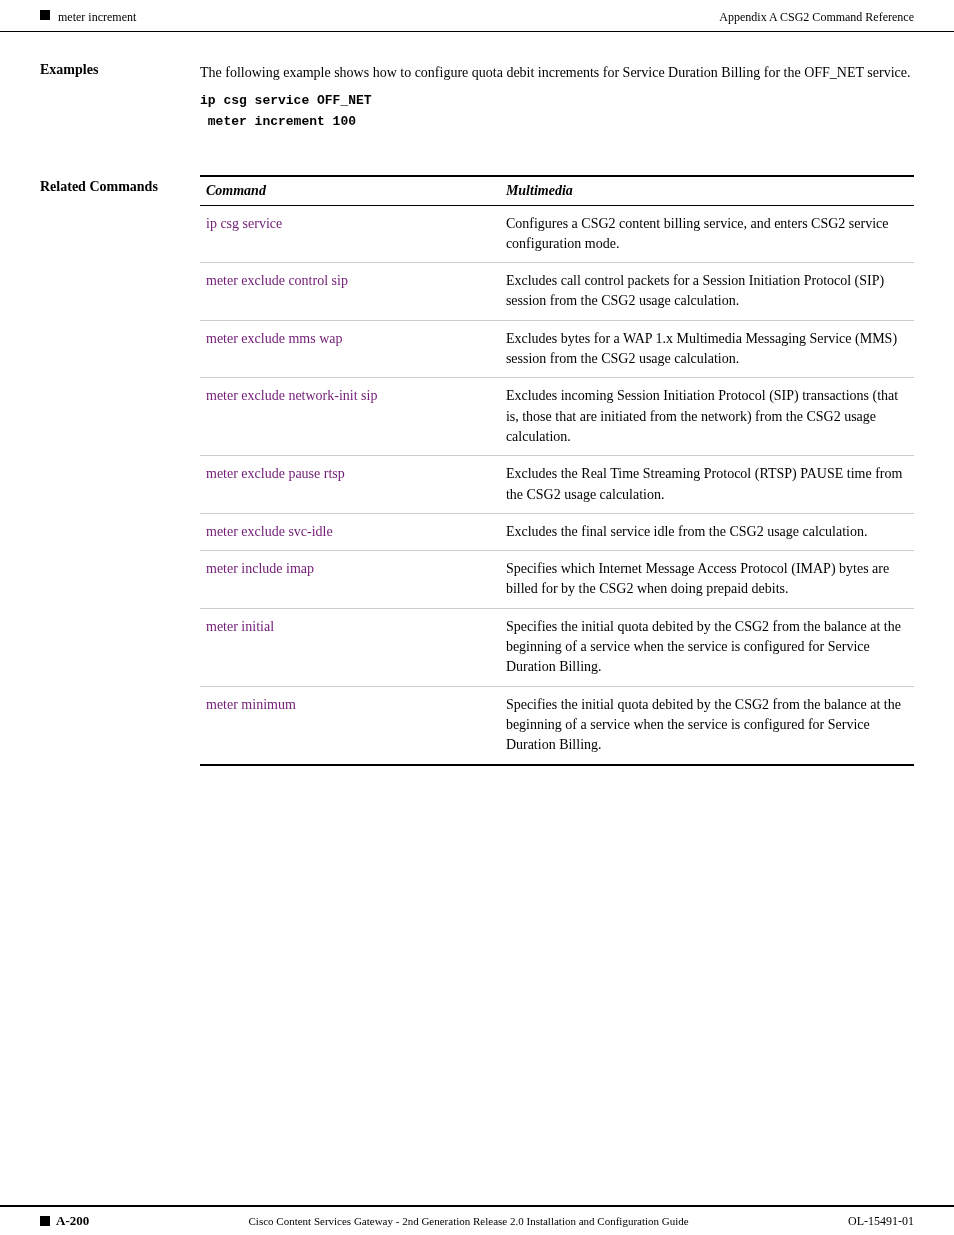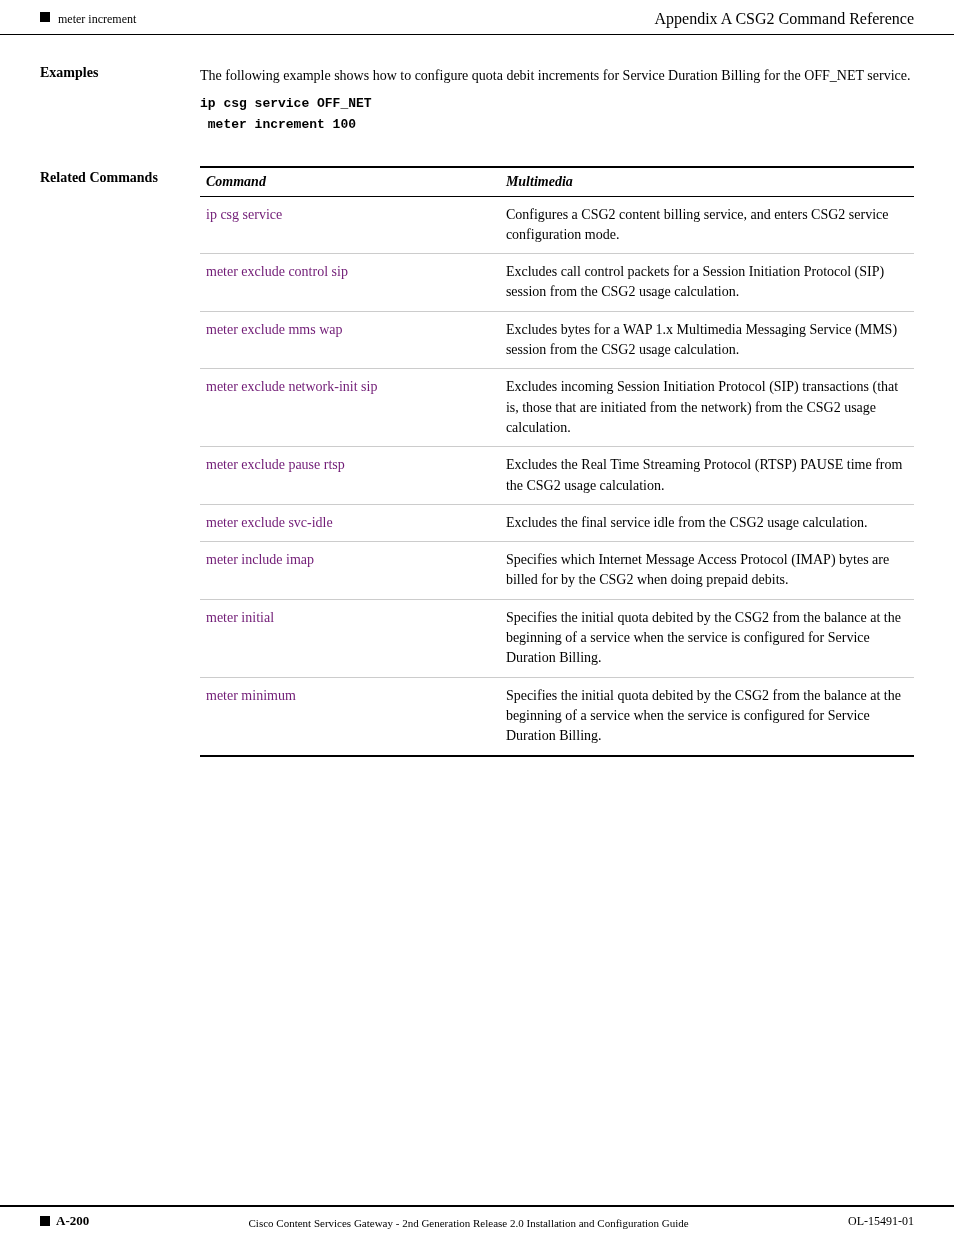--- a/index.html
+++ b/index.html
@@ -28,33 +28,33 @@
       gap: 8px;
     }
     .header-square {
       width: 10px;
       height: 10px;
       background: #000;
       display: inline-block;
       flex-shrink: 0;
     }
     .page-header-right {
-      font-size: 16px;
+      font-size: 12px;
     }
 
     
     .content {
       padding: 30px 40px 20px 40px;
     }
 
     
     .examples-section {
       display: flex;
       gap: 0;
-      margin-bottom: 30px;
+      margin-bottom: 42px;
     }
     .section-label {
       font-weight: bold;
       font-size: 14px;
       min-width: 160px;
       flex-shrink: 0;
       padding-top: 0;
     }
     .section-body {
       flex: 1;
@@ -123,21 +123,21 @@
 
     
     .page-footer {
       position: absolute;
       bottom: 0;
       left: 0;
       right: 0;
       border-top: 2px solid #000;
       display: flex;
       justify-content: space-between;
-      align-items: flex-end;
+      align-items: center;
       padding: 6px 40px;
     }
     .footer-left {
       display: flex;
       align-items: center;
       gap: 6px;
     }
     .footer-square {
       width: 10px;
       height: 10px;

